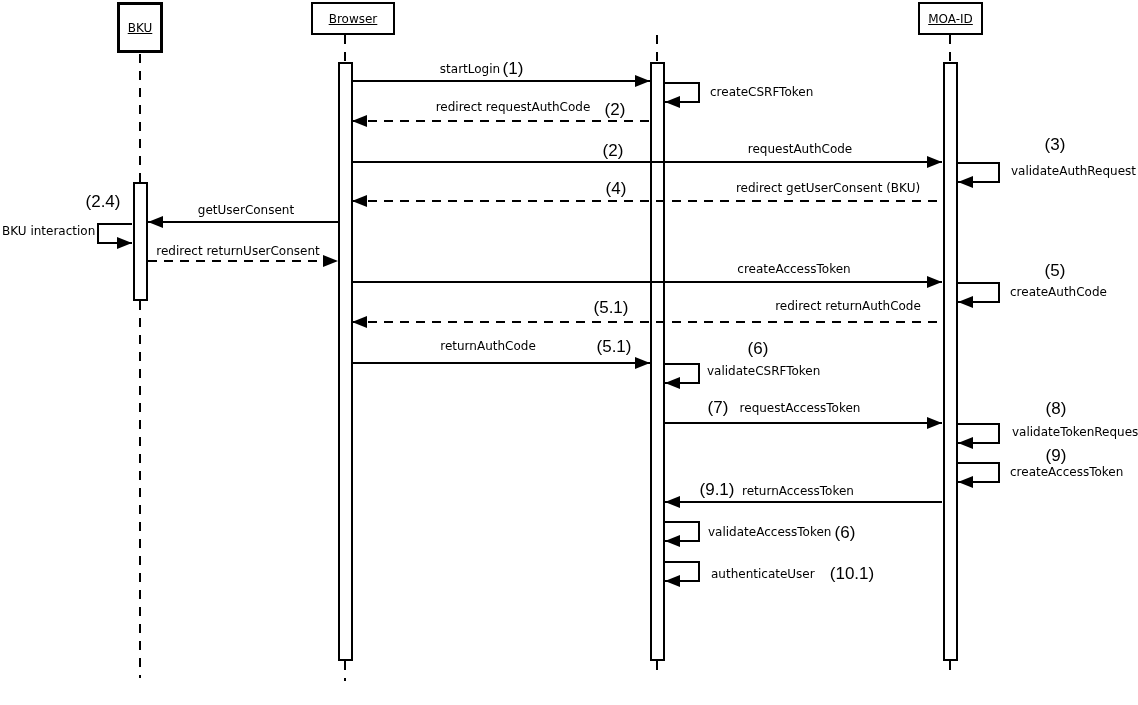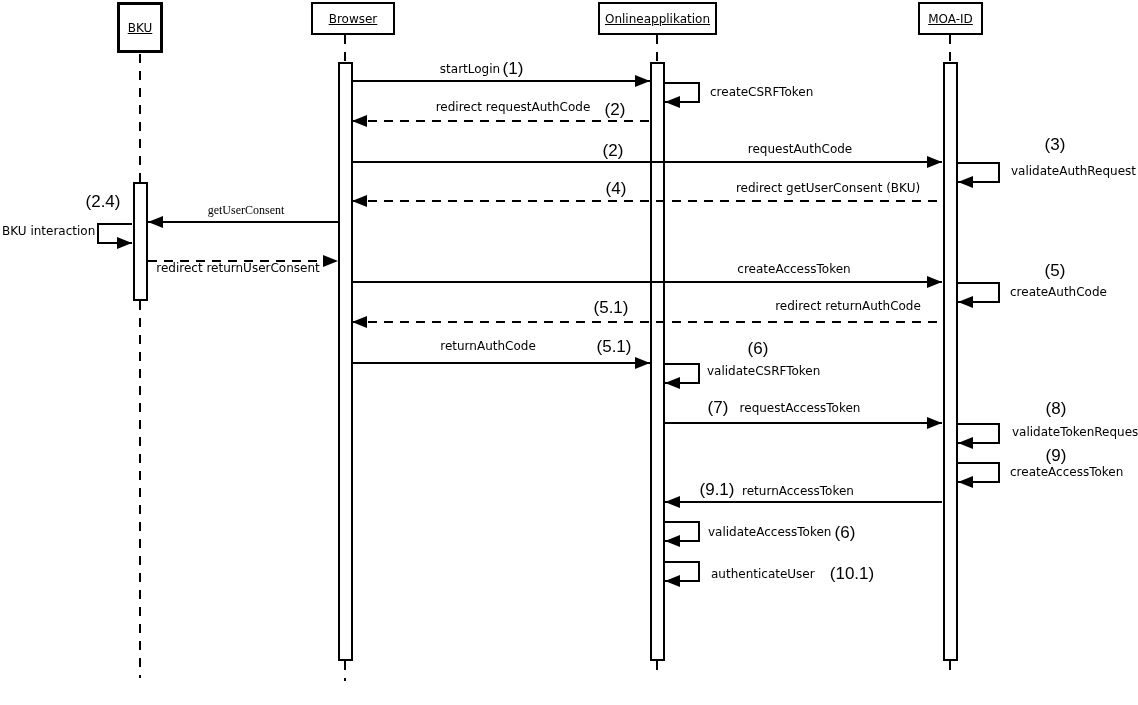--- a/index.html
+++ b/index.html
@@ -41,23 +41,20 @@
     <div class="activation" style="left: 133px; top: 182px; height: 119px;"></div>
     <div class="activation" style="left: 338px; top: 62px; height: 599px;"></div>
     <div class="activation" style="left: 650px; top: 62px; height: 599px;"></div>
     <div class="activation" style="left: 943px; top: 62px; height: 599px;"></div>
     <div class="pbox" style="left: 117px; top: 2px; width: 46px; height: 51px; border-width: 3px;">
       <span>BKU</span>
     </div>
     <div class="pbox" style="left: 311px; top: 2px; width: 84px; height: 33px; border-width: 2px;">
       <span>Browser</span>
     </div>
-    <div class="pbox" style="left: 598px; top: 2px; width: 119px; height: 33px; border-width: 2px;">
-      <span>Onlineapplikation</span>
-    </div>
     <div class="pbox" style="left: 918px; top: 2px; width: 65px; height: 33px; border-width: 2px;">
       <span>MOA-ID</span>
     </div>
     <div class="sline" style="left: 352px; top: 80px; width: 298px;"></div>
     <div class="arr-right" style="left: 635px; top: 75px;"></div>
     <div class="mtext ctr" style="left: 470px; bottom: 629px;">startLogin</div>
     <div class="mnum ctr" style="left: 513px; bottom: 627px;">(1)</div>
     <div class="dline" style="left: 352px; top: 120px; width: 298px;"></div>
     <div class="arr-left" style="left: 352px; top: 115px;"></div>
     <div class="mtext ctr" style="left: 513px; bottom: 591px;">redirect requestAuthCode</div>
@@ -65,24 +62,24 @@
     <div class="sline" style="left: 352px; top: 161px; width: 590px;"></div>
     <div class="arr-right" style="left: 927px; top: 156px;"></div>
     <div class="mtext ctr" style="left: 800px; bottom: 549px;">requestAuthCode</div>
     <div class="mnum ctr" style="left: 613px; bottom: 545px;">(2)</div>
     <div class="dline" style="left: 352px; top: 200px; width: 590px;"></div>
     <div class="arr-left" style="left: 352px; top: 195px;"></div>
     <div class="mtext ctr" style="left: 828px; bottom: 510px;">redirect getUserConsent (BKU)</div>
     <div class="mnum ctr" style="left: 616px; bottom: 507px;">(4)</div>
     <div class="sline" style="left: 148px; top: 221px; width: 190px;"></div>
     <div class="arr-left" style="left: 148px; top: 216px;"></div>
-    <div class="mtext ctr" style="left: 246px; bottom: 488px; font-family: Liberation Serif, serif;">getUserConsent</div>
+    <div class="mtext ctr" style="left: 246px; bottom: 488px;">getUserConsent</div>
     <div class="dline" style="left: 148px; top: 260px; width: 190px;"></div>
     <div class="arr-right" style="left: 323px; top: 255px;"></div>
-    <div class="mtext ctr" style="left: 238px; bottom: 430px;">redirect returnUserConsent</div>
+    <div class="mtext ctr" style="left: 238px; bottom: 447px;">redirect returnUserConsent</div>
     <div class="sline" style="left: 352px; top: 281px; width: 590px;"></div>
     <div class="arr-right" style="left: 927px; top: 276px;"></div>
     <div class="mtext ctr" style="left: 794px; bottom: 429px;">createAccessToken</div>
     <div class="dline" style="left: 352px; top: 321px; width: 590px;"></div>
     <div class="arr-left" style="left: 352px; top: 316px;"></div>
     <div class="mtext ctr" style="left: 848px; bottom: 392px;">redirect returnAuthCode</div>
     <div class="mnum ctr" style="left: 611px; bottom: 388px;">(5.1)</div>
     <div class="sline" style="left: 352px; top: 362px; width: 298px;"></div>
     <div class="arr-right" style="left: 635px; top: 357px;"></div>
     <div class="mtext ctr" style="left: 488px; bottom: 352px;">returnAuthCode</div>

